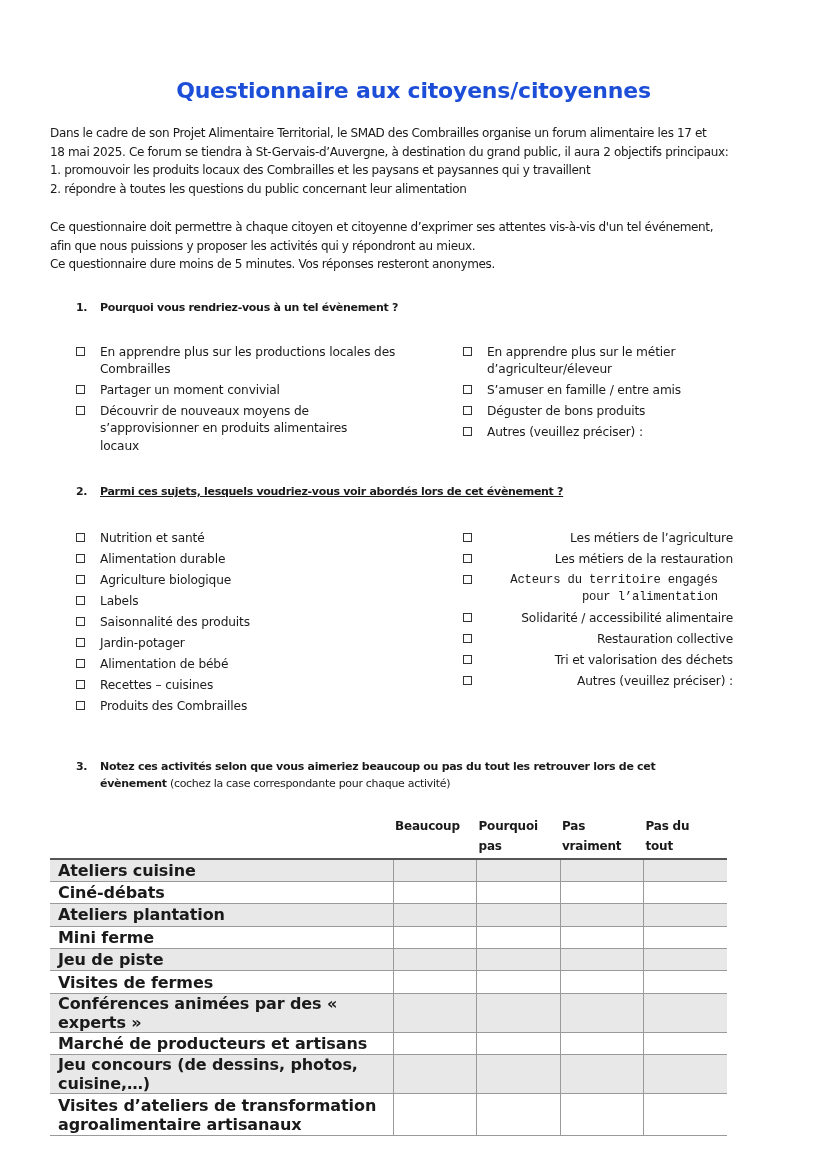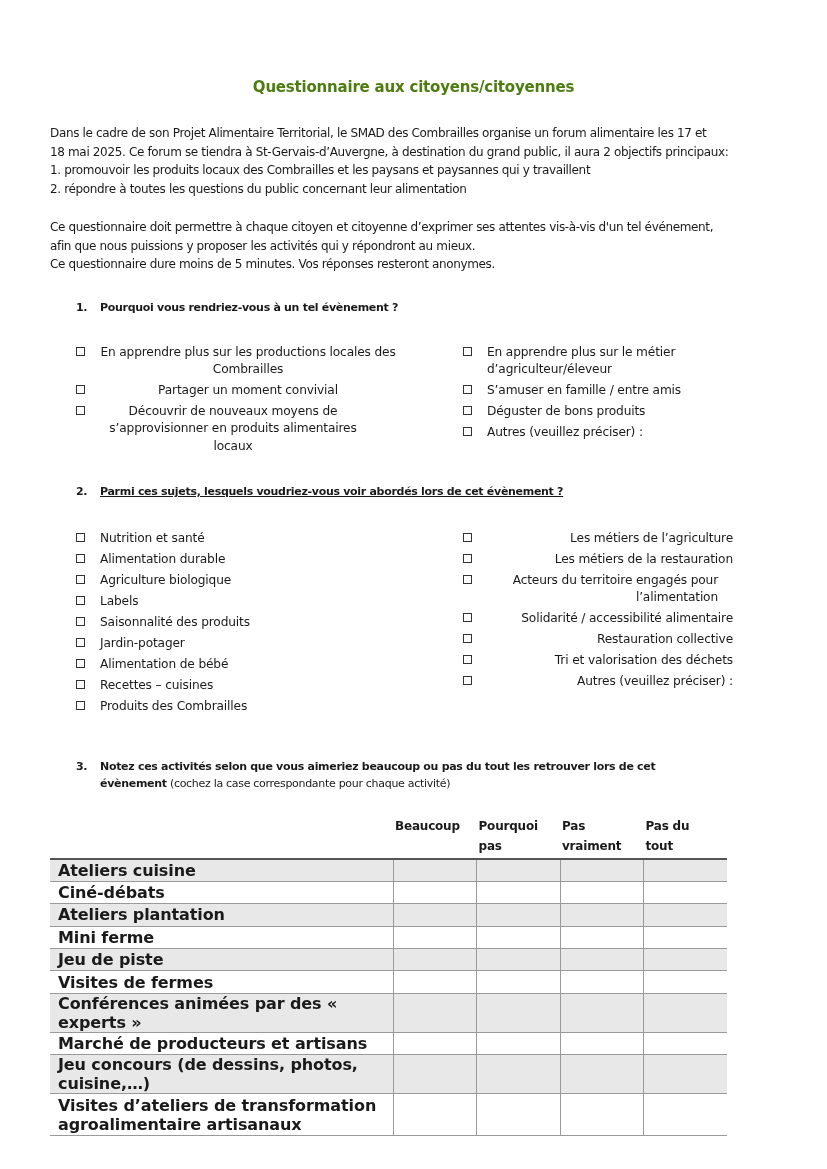--- a/index.html
+++ b/index.html
@@ -9,22 +9,22 @@
       color: #1a1a1a;
       position: relative;
       overflow: hidden;
     }
     .page { position: absolute; left: 0; top: 0; width: 827px; height: 1169px; }
     .title {
       position: absolute; left: 0; top: 78px; width: 827px;
       text-align: center;
       font-family: "DejaVu Sans", sans-serif;
       font-weight: bold;
-      font-size: 15px;
-      color: #4d7c0f;
+      font-size: 22px;
+      color: #1d4ed8;
       letter-spacing: -0.2px;
     }
     .intro {
       position: absolute; left: 50px; width: 735px;
       font-size: 12px; line-height: 18.6px;
       letter-spacing: -0.35px;
     }
     .intro p { white-space: nowrap; }
     .q-heading {
       position: absolute; left: 76px;
@@ -100,21 +100,21 @@
   <div class="intro" style="top:218px;">
     <p>Ce questionnaire doit permettre à chaque citoyen et citoyenne d’exprimer ses attentes vis-à-vis d'un tel événement,</p>
     <p>afin que nous puissions y proposer les activités qui y répondront au mieux.</p>
     <p>Ce questionnaire dure moins de 5 minutes. Vos réponses resteront anonymes.</p>
   </div>
 
   <div class="q-heading" style="top:299px;">
     <span class="num">1.</span><span>Pourquoi vous rendriez-vous à un tel évènement ?</span>
   </div>
 
-  <div class="col" style="left:76px; top:344px; width:320px;text-align:center;">
+  <div class="col" style="left:76px; top:344px; width:320px;">
     <div class="opt">
       <div class="box">
           <span></span>
         </div>
       <div class="lbl">En apprendre plus sur les productions locales des Combrailles</div>
     </div>
     <div class="opt">
       <div class="box">
           <span></span>
         </div>
@@ -222,21 +222,21 @@
           <span></span>
         </div>
         <div class="lbl">Les métiers de l’agriculture</div>
       </div>
     <div class="opt">
         <div class="box">
           <span></span>
         </div>
         <div class="lbl">Les métiers de la restauration</div>
       </div>
-    <div class="opt" style="width:255px;">
+    <div class="opt" style="width:255px;font-family:Liberation Mono, monospace;">
         <div class="box">
           <span></span>
         </div>
         <div class="lbl">Acteurs du territoire engagés pour l’alimentation</div>
       </div>
     <div class="opt">
         <div class="box">
           <span></span>
         </div>
         <div class="lbl">Solidarité / accessibilité alimentaire</div>

